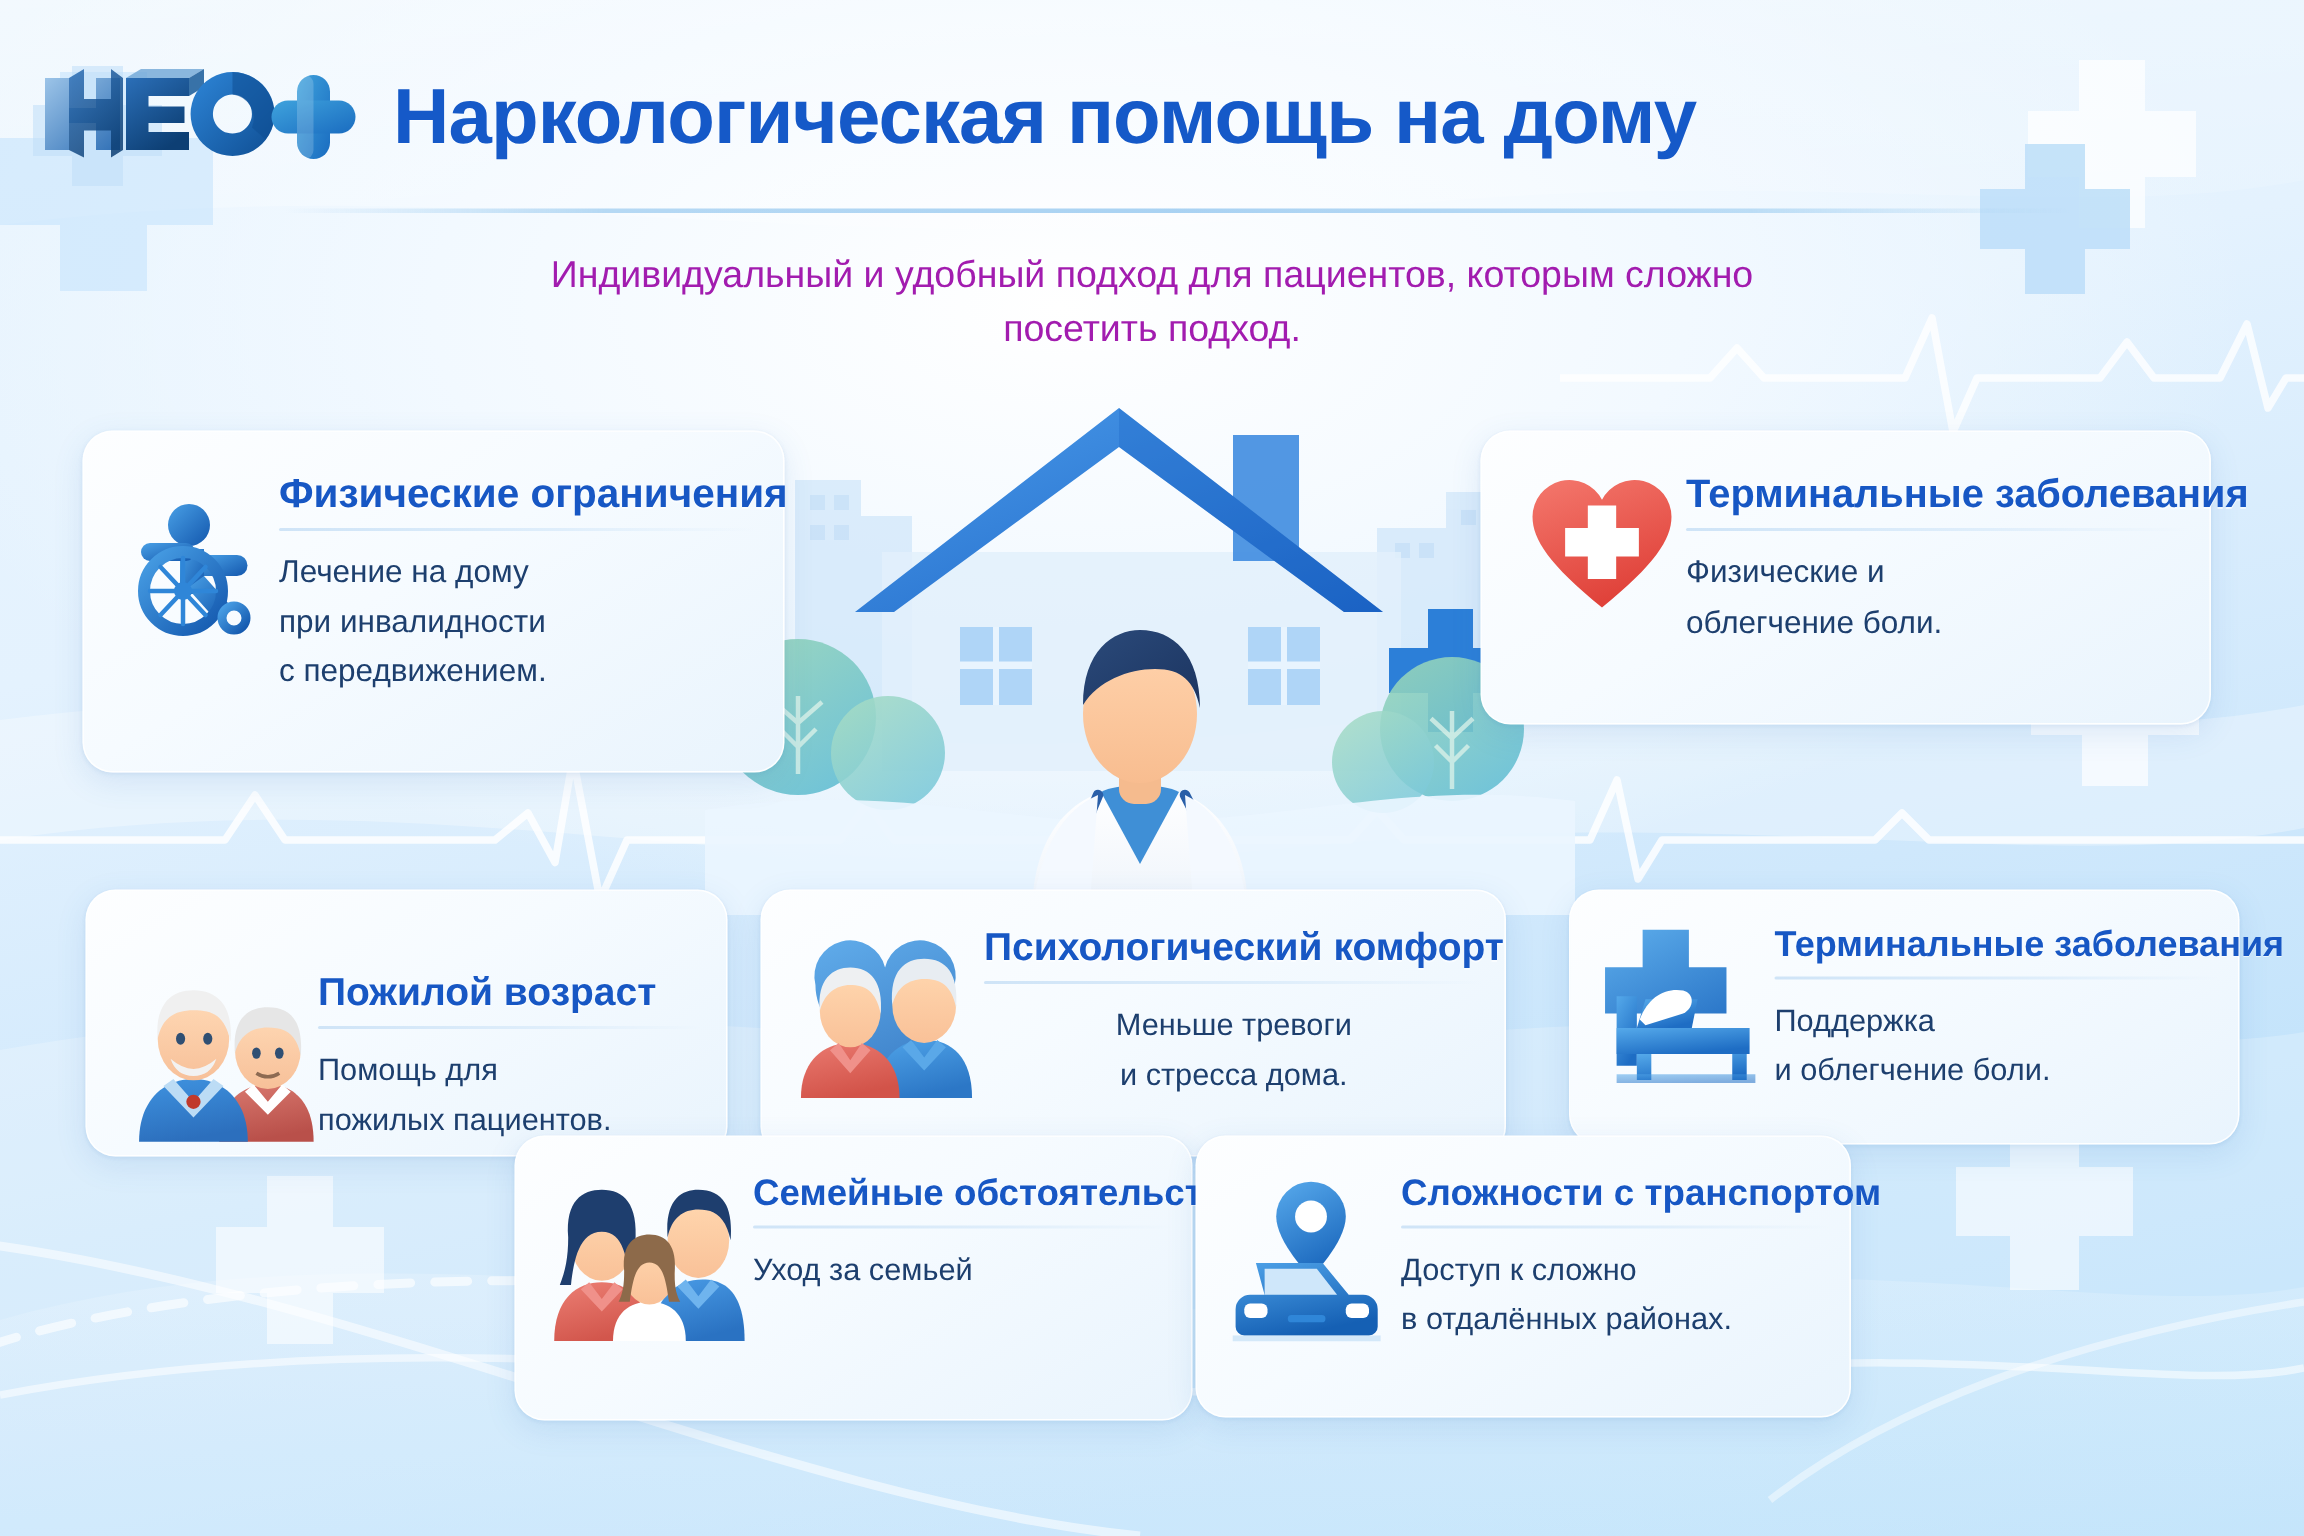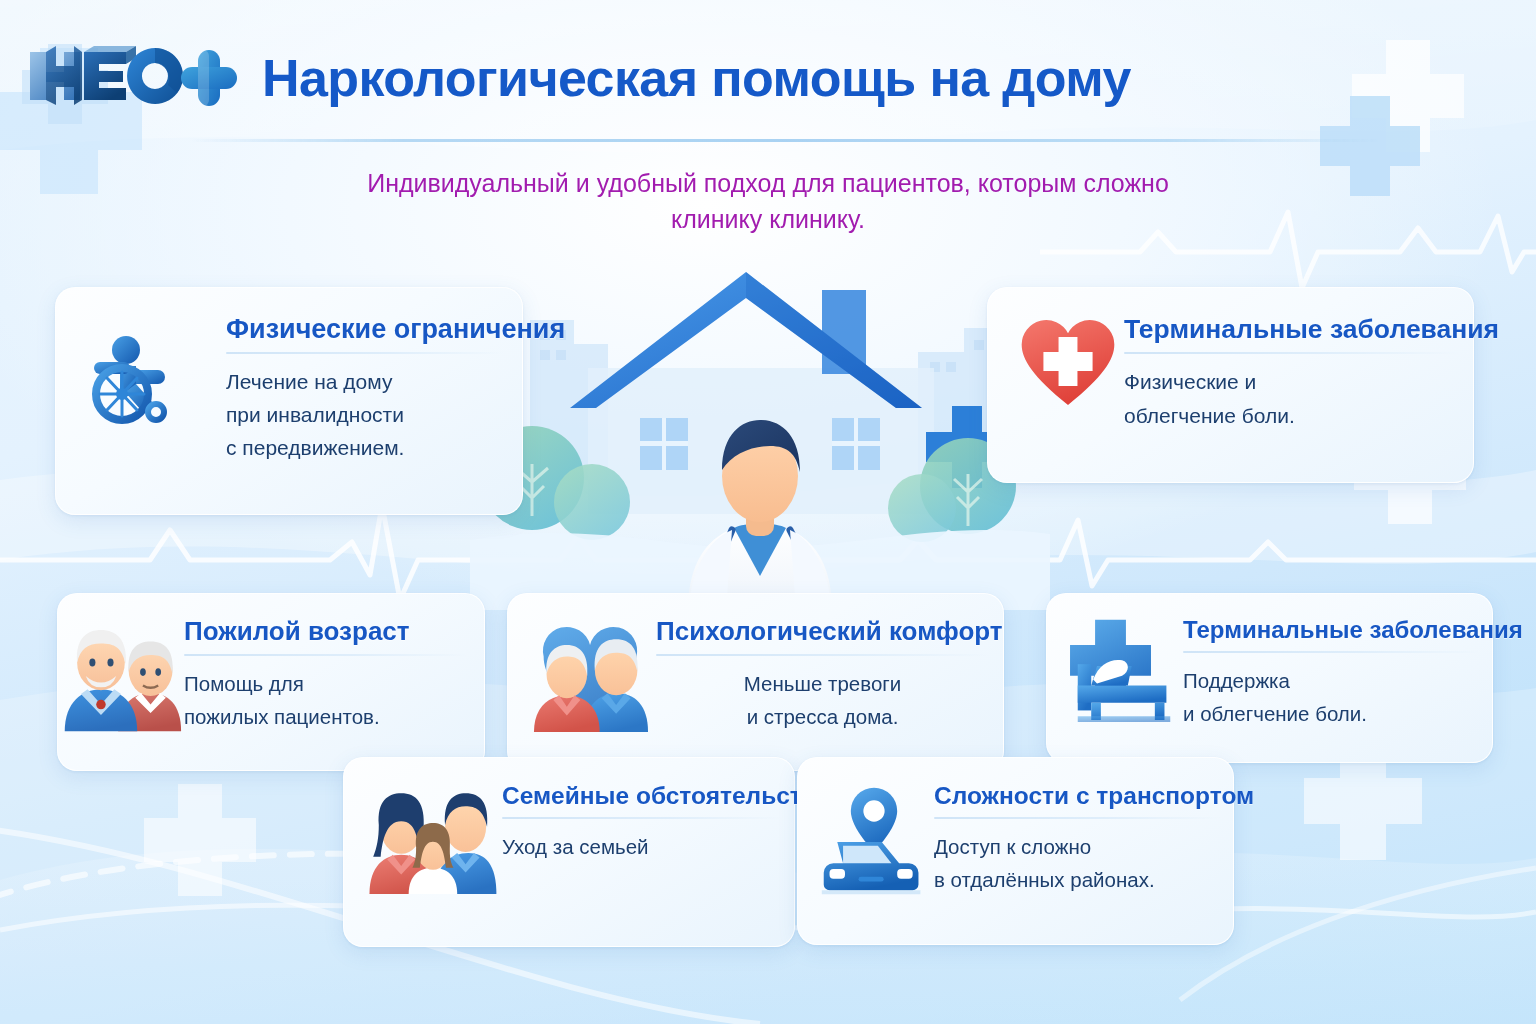--- a/index.html
+++ b/index.html
@@ -65,31 +65,31 @@
   
   #card-physical   { left:55px;   top:287px; width:468px; height:228px; }
   #card-terminal-1 { left:987px;  top:287px; width:487px; height:196px; }
   #card-elderly    { left:57px;   top:593px; width:428px; height:178px; }
   #card-psych      { left:507px;  top:593px; width:497px; height:178px;text-align:center; }
   #card-terminal-2 { left:1046px; top:593px; width:447px; height:170px; }
   #card-family     { left:343px;  top:757px; width:452px; height:190px; }
   #card-transport  { left:797px;  top:757px; width:437px; height:188px; }
 
   
-  #card-physical   .card-inner{ padding:26px 18px 0 22px;gap:40px; }
+  #card-physical   .card-inner{ padding:26px 18px 0 22px; }
   #card-physical   .card-icon{ width:108px; }
   #card-physical   .card-title{ font-size:27px; }
   #card-physical   .card-body{ font-size:21px; line-height:33px; }
 
   #card-terminal-1 .card-inner{ padding:26px 14px 0 24px; }
   #card-terminal-1 .card-icon{ width:112px; }
   #card-terminal-1 .card-title{ font-size:26.5px; }
   #card-terminal-1 .card-body{ font-size:21px; line-height:34px; }
 
-  #card-elderly    .card-inner{ padding:22px 16px 0 0; }
+  #card-elderly    .card-inner{ padding:22px 16px 0 28px;margin-top:30px; }
   #card-elderly    .card-icon{ width:126px; }
   #card-elderly    .card-title{ font-size:26px; }
   #card-elderly    .card-body{ font-size:20.5px; line-height:33px; }
 
   #card-psych      .card-inner{ padding:22px 14px 0 18px; }
   #card-psych      .card-icon{ width:130px; }
   #card-psych      .card-title{ font-size:26px; }
   #card-psych      .card-body{ font-size:20.5px; line-height:33px; }
 
   #card-terminal-2 .card-inner{ padding:22px 12px 0 18px; }
@@ -199,21 +199,21 @@
         <rect x="159" y="29" width="56" height="22" rx="11"></rect>
       </g>
       <rect x="176" y="12" width="11" height="56" rx="6" fill="#ffffff" opacity=".18"></rect>
     </svg>
 
     <div class="title">Наркологическая помощь на дому</div>
     <div class="header-rule"></div>
 
     <div class="subtitle">
       <div>Индивидуальный и удобный подход для пациентов, которым сложно</div>
-      <div>клинику клинику.</div>
+      <div>посетить подход.</div>
     </div>
   </div>
 
   <svg class="hero" viewBox="0 0 580 352">
     <defs>
       <linearGradient id="roofG" x1="0" y1="0" x2="1" y2="1">
         <stop offset="0" stop-color="#4a9bea"></stop>
           <stop offset="1" stop-color="#1b62c4"></stop>
       </linearGradient>
       <linearGradient id="treeG" x1="0" y1="0" x2="0.7" y2="1">

